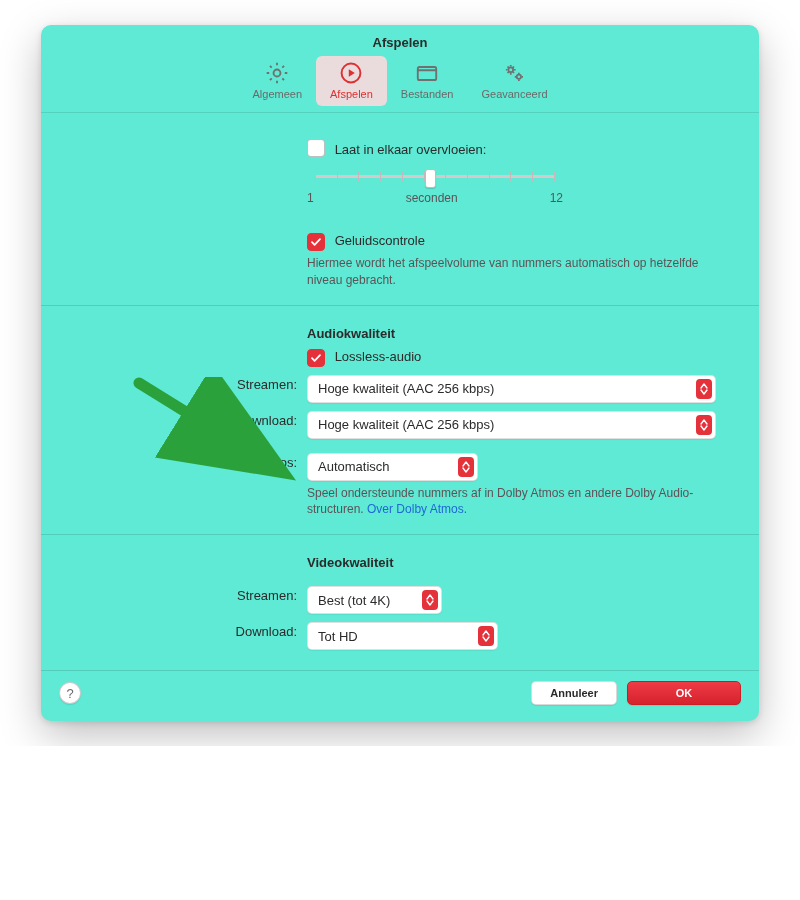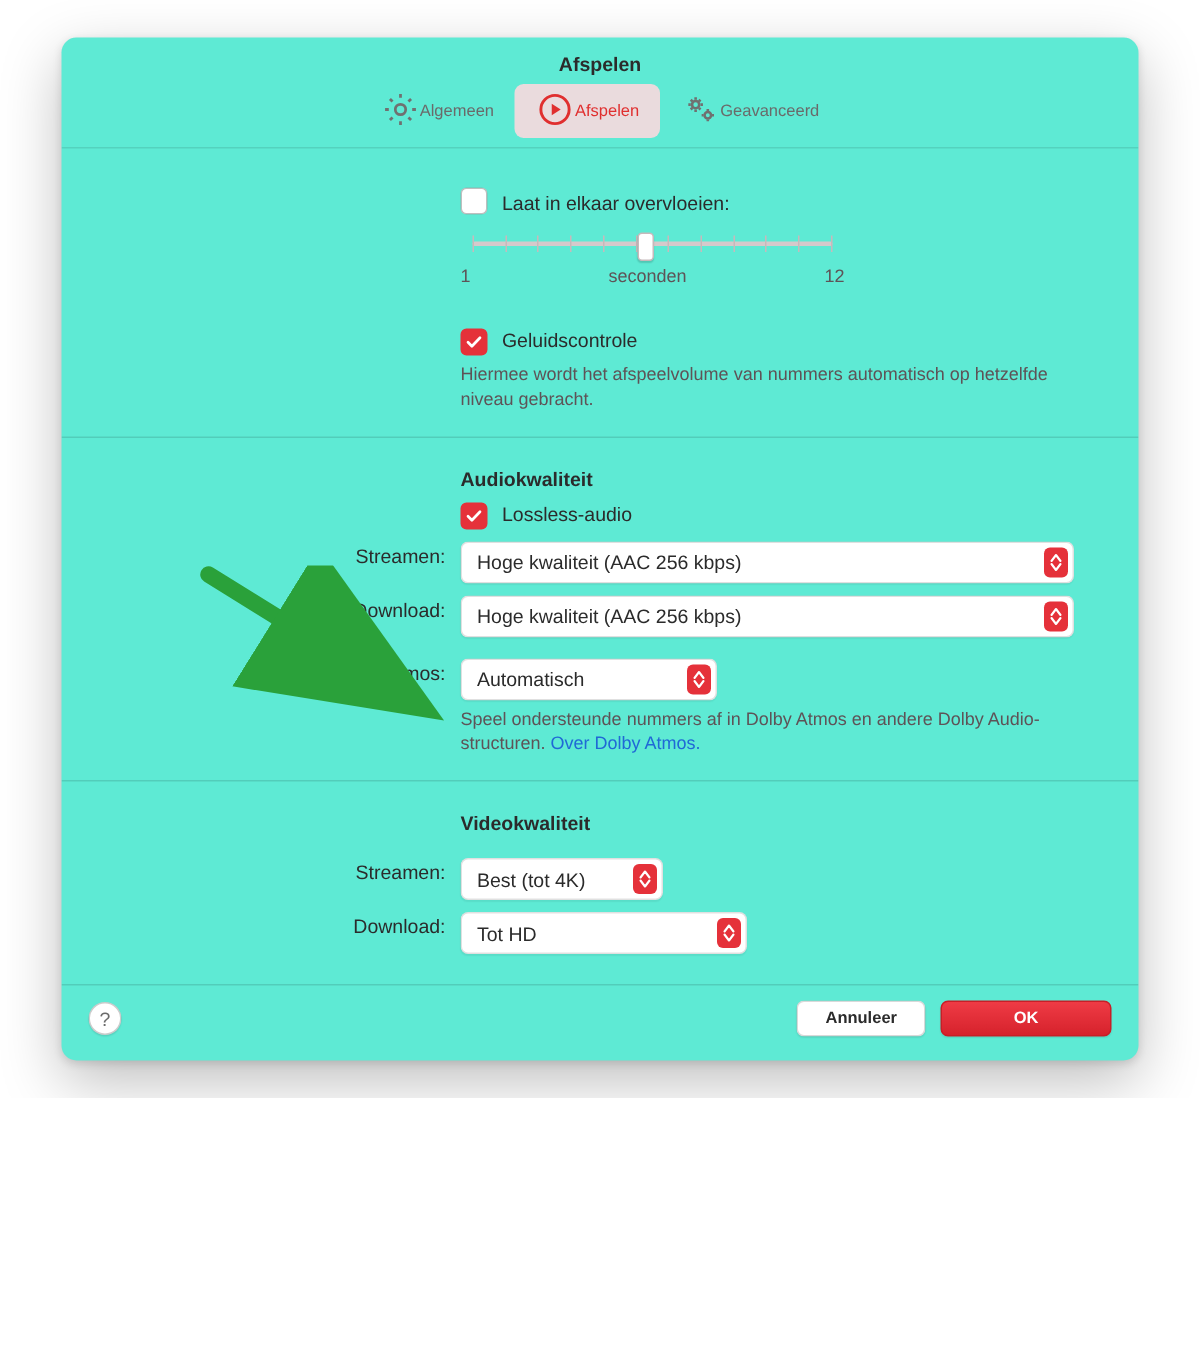--- a/index.html
+++ b/index.html
@@ -27,21 +27,21 @@
   }
   .tabs {
     display: flex;
     justify-content: center;
     gap: 0;
     padding: 2px 0 6px;
     border-bottom: 1px solid rgba(0,0,0,.1);
   }
   .tab {
     display: flex;
-    flex-direction: row;
+    flex-direction: column;
     align-items: center;
     padding: 4px 14px 6px;
     border-radius: 6px;
     color: #6a6a6a;
     cursor: default;
   }
   .tab.active { background: #eadbdd; color: #e02f2f; }
   .tab .lbl { font-size: 11px; margin-top: 2px; }
   .tab svg { width: 26px; height: 26px; }
 
@@ -134,20 +134,27 @@
       <span class="lbl">Algemeen</span>
     </div>
     <div class="tab active">
       <svg viewBox="0 0 24 24" fill="none" stroke="#e02f2f" stroke-width="1.8">
         <circle cx="12" cy="12" r="8.7"></circle>
           <path d="M10 8.5v7l5.5-3.5z" fill="#e02f2f" stroke="none"></path>
       </svg>
       <span class="lbl">Afspelen</span>
     </div>
     <div class="tab">
+      <svg viewBox="0 0 24 24" fill="none" stroke="#707070" stroke-width="1.7">
+        <rect x="3.5" y="6.5" width="17" height="12" rx="1.5"></rect>
+          <path d="M3.5 9.5h17"></path>
+      </svg>
+      <span class="lbl">Bestanden</span>
+    </div>
+    <div class="tab">
       <svg viewBox="0 0 24 24" fill="none" stroke="#707070" stroke-width="1.6">
         <circle cx="9" cy="9" r="2.2"></circle>
           <circle cx="16.5" cy="15.5" r="2"></circle>
         <path d="M9 4.5v1.5M9 12v1.5M4.5 9H6M12 9h1.5M6 6l1 1M11 11l1 1M6 12l1-1M11 7l1-1"></path>
         <path d="M16.5 11.7v1.2M16.5 18.1v1.2M12.7 15.5h1.2M19.1 15.5h1.2"></path>
       </svg>
       <span class="lbl">Geavanceerd</span>
     </div>
   </div>
 

